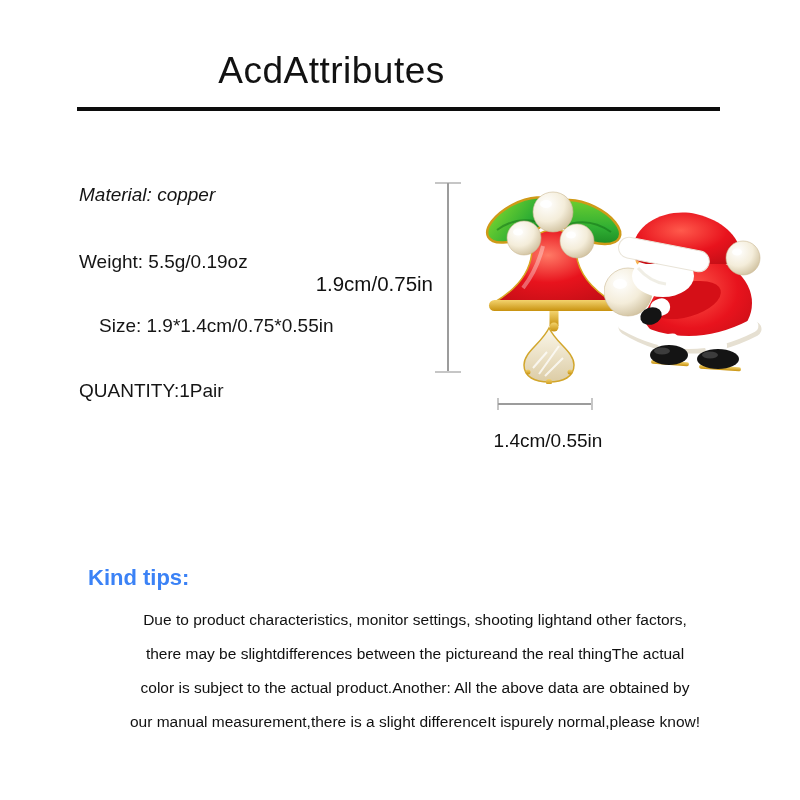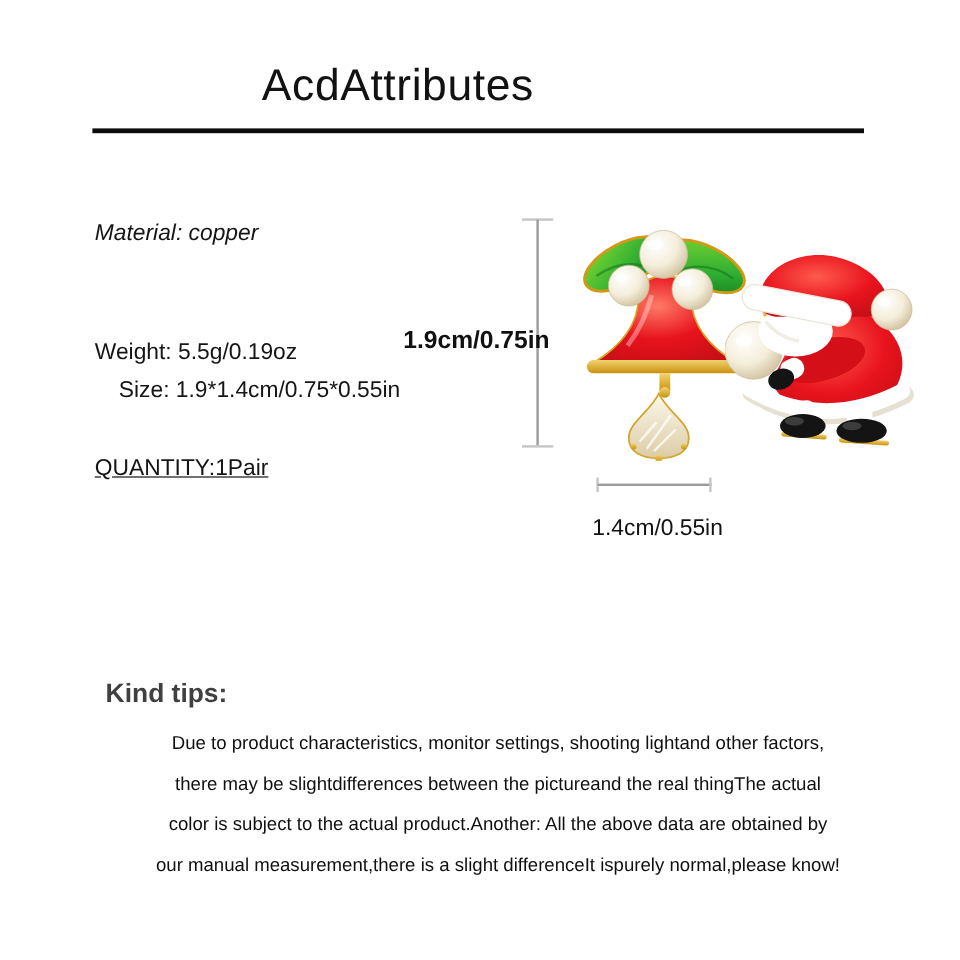--- a/index.html
+++ b/index.html
@@ -7,36 +7,36 @@
        font-family:"Liberation Sans",sans-serif;color:#161616;}
   .abs{position:absolute;}
 
   
   .title{left:0;top:50px;width:663px;text-align:center;font-size:37px;
          letter-spacing:.5px;color:#121212;}
   .divider{left:77px;top:107px;width:643px;height:4px;background:#0c0c0c;}
 
   
   .attr{left:79px;font-size:19px;line-height:20px;color:#151515;}
-  .attr-0{top:185px;font-style:italic;} .attr-1{top:252px;margin-top:32px;} .attr-2{top:316px;margin-left:20px;} .attr-3{top:381px;text-decoration:underline;}
+  .attr-0{top:185px;font-style:italic;} .attr-1{top:252px;} .attr-2{top:316px;margin-left:20px;} .attr-3{top:381px;}
 
   
   .v-cap{left:435px;width:26px;height:2px;background:#c6c6c6;}
   .v-cap-top{top:182px;} .v-cap-bottom{top:371px;}
   .v-line{left:447px;top:183px;width:2px;height:189px;background:#9c9c9c;}
-  .h-label{left:298px;top:272px;width:160px;text-align:right;font-size:20.5px;color:#111;font-weight:bold;}
+  .h-label{left:273px;top:272px;width:160px;text-align:right;font-size:20.5px;color:#111;}
 
   
   .h-line{left:498px;top:403px;width:95px;height:2px;background:#9c9c9c;}
   .h-cap{top:398px;width:2px;height:12px;background:#c6c6c6;}
   .h-cap-left{left:497px;} .h-cap-right{left:591px;}
   .w-label{left:468px;top:430px;width:160px;text-align:center;font-size:19px;color:#111;}
 
   
-  .tips-heading{left:88px;top:565px;font-size:22px;font-weight:bold;color:#404040;}
+  .tips-heading{left:88px;top:565px;font-size:22px;font-weight:bold;color:#3b82f6;}
   .tips-body{left:20px;top:603px;width:790px;text-align:center;
              font-size:15.5px;line-height:34px;color:#101010;}
 
   svg{display:block;}
 </style>
 </head>
 <body>
 
 <div class="abs title">AcdAttributes</div>
 <div class="abs divider"></div>

